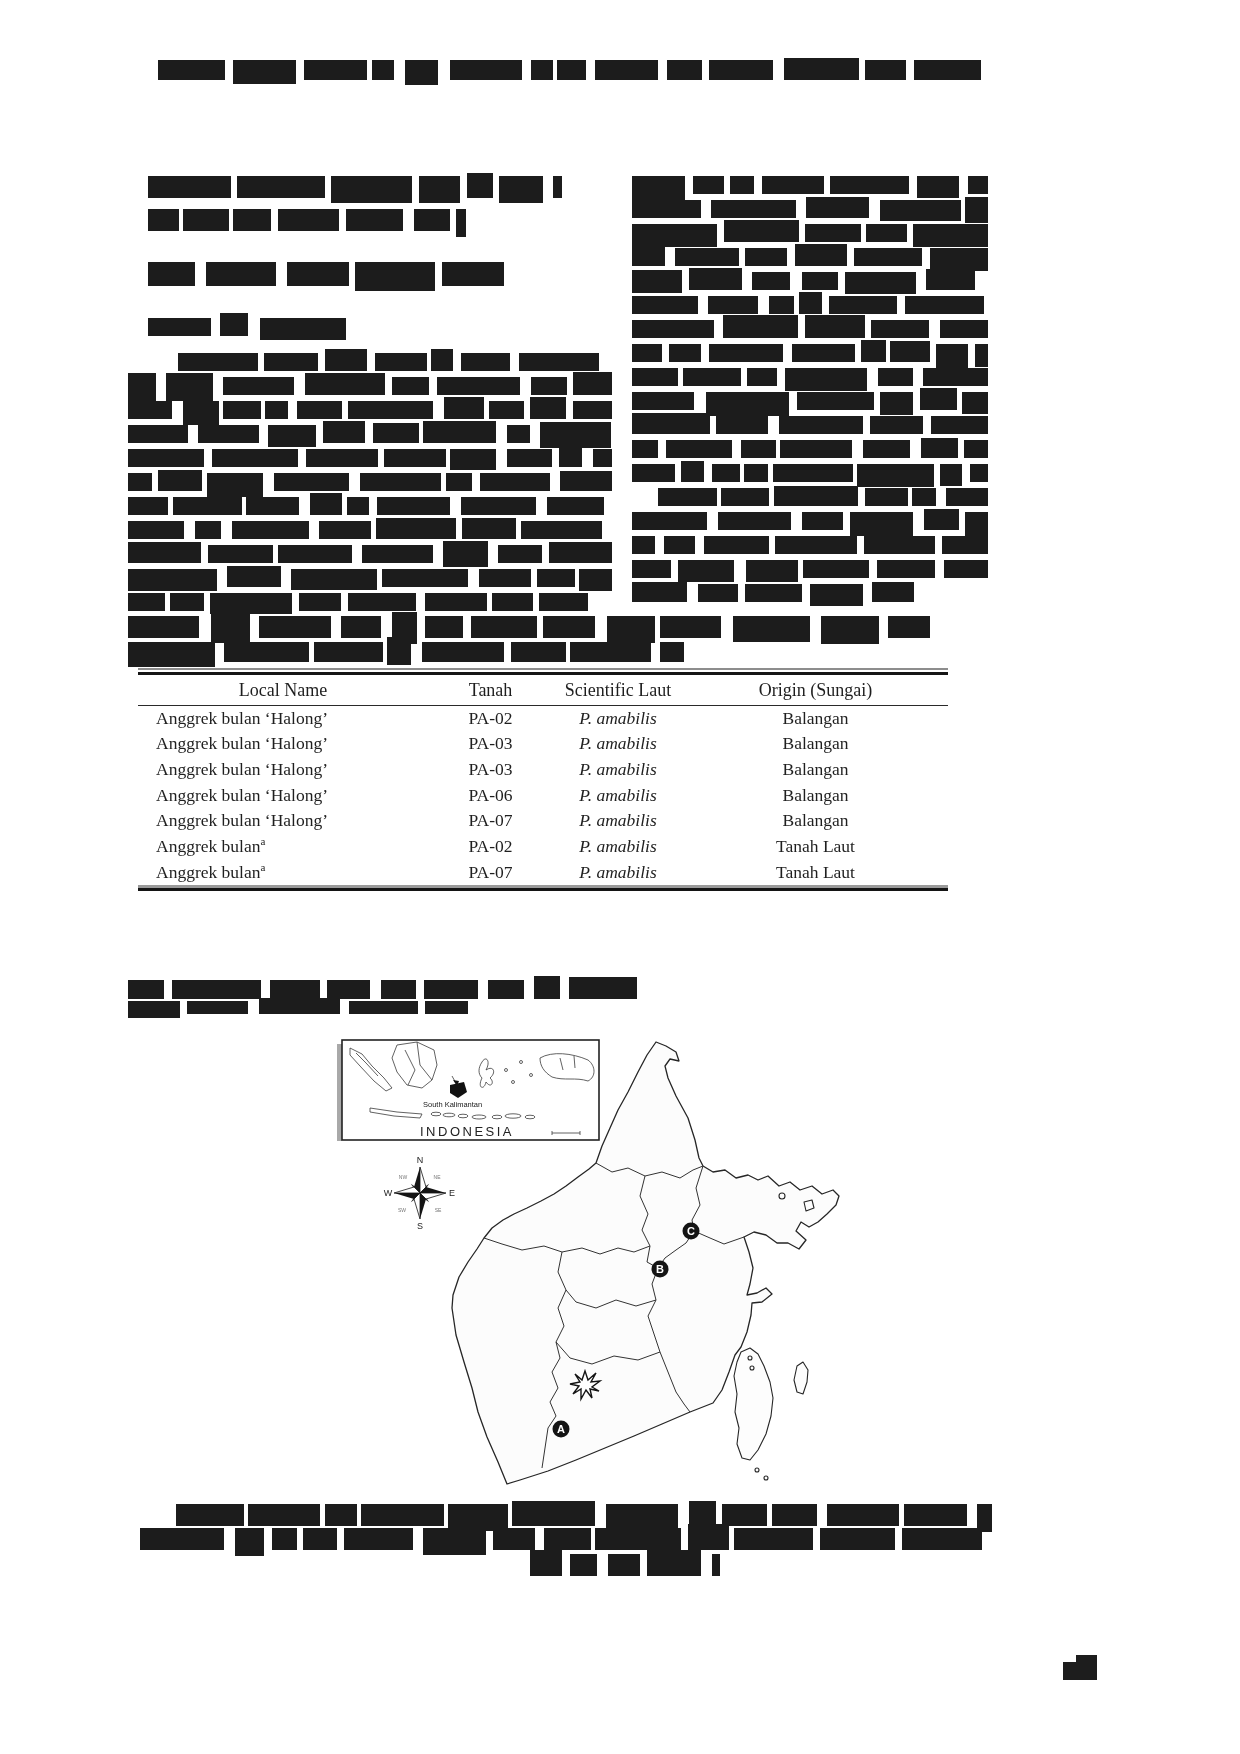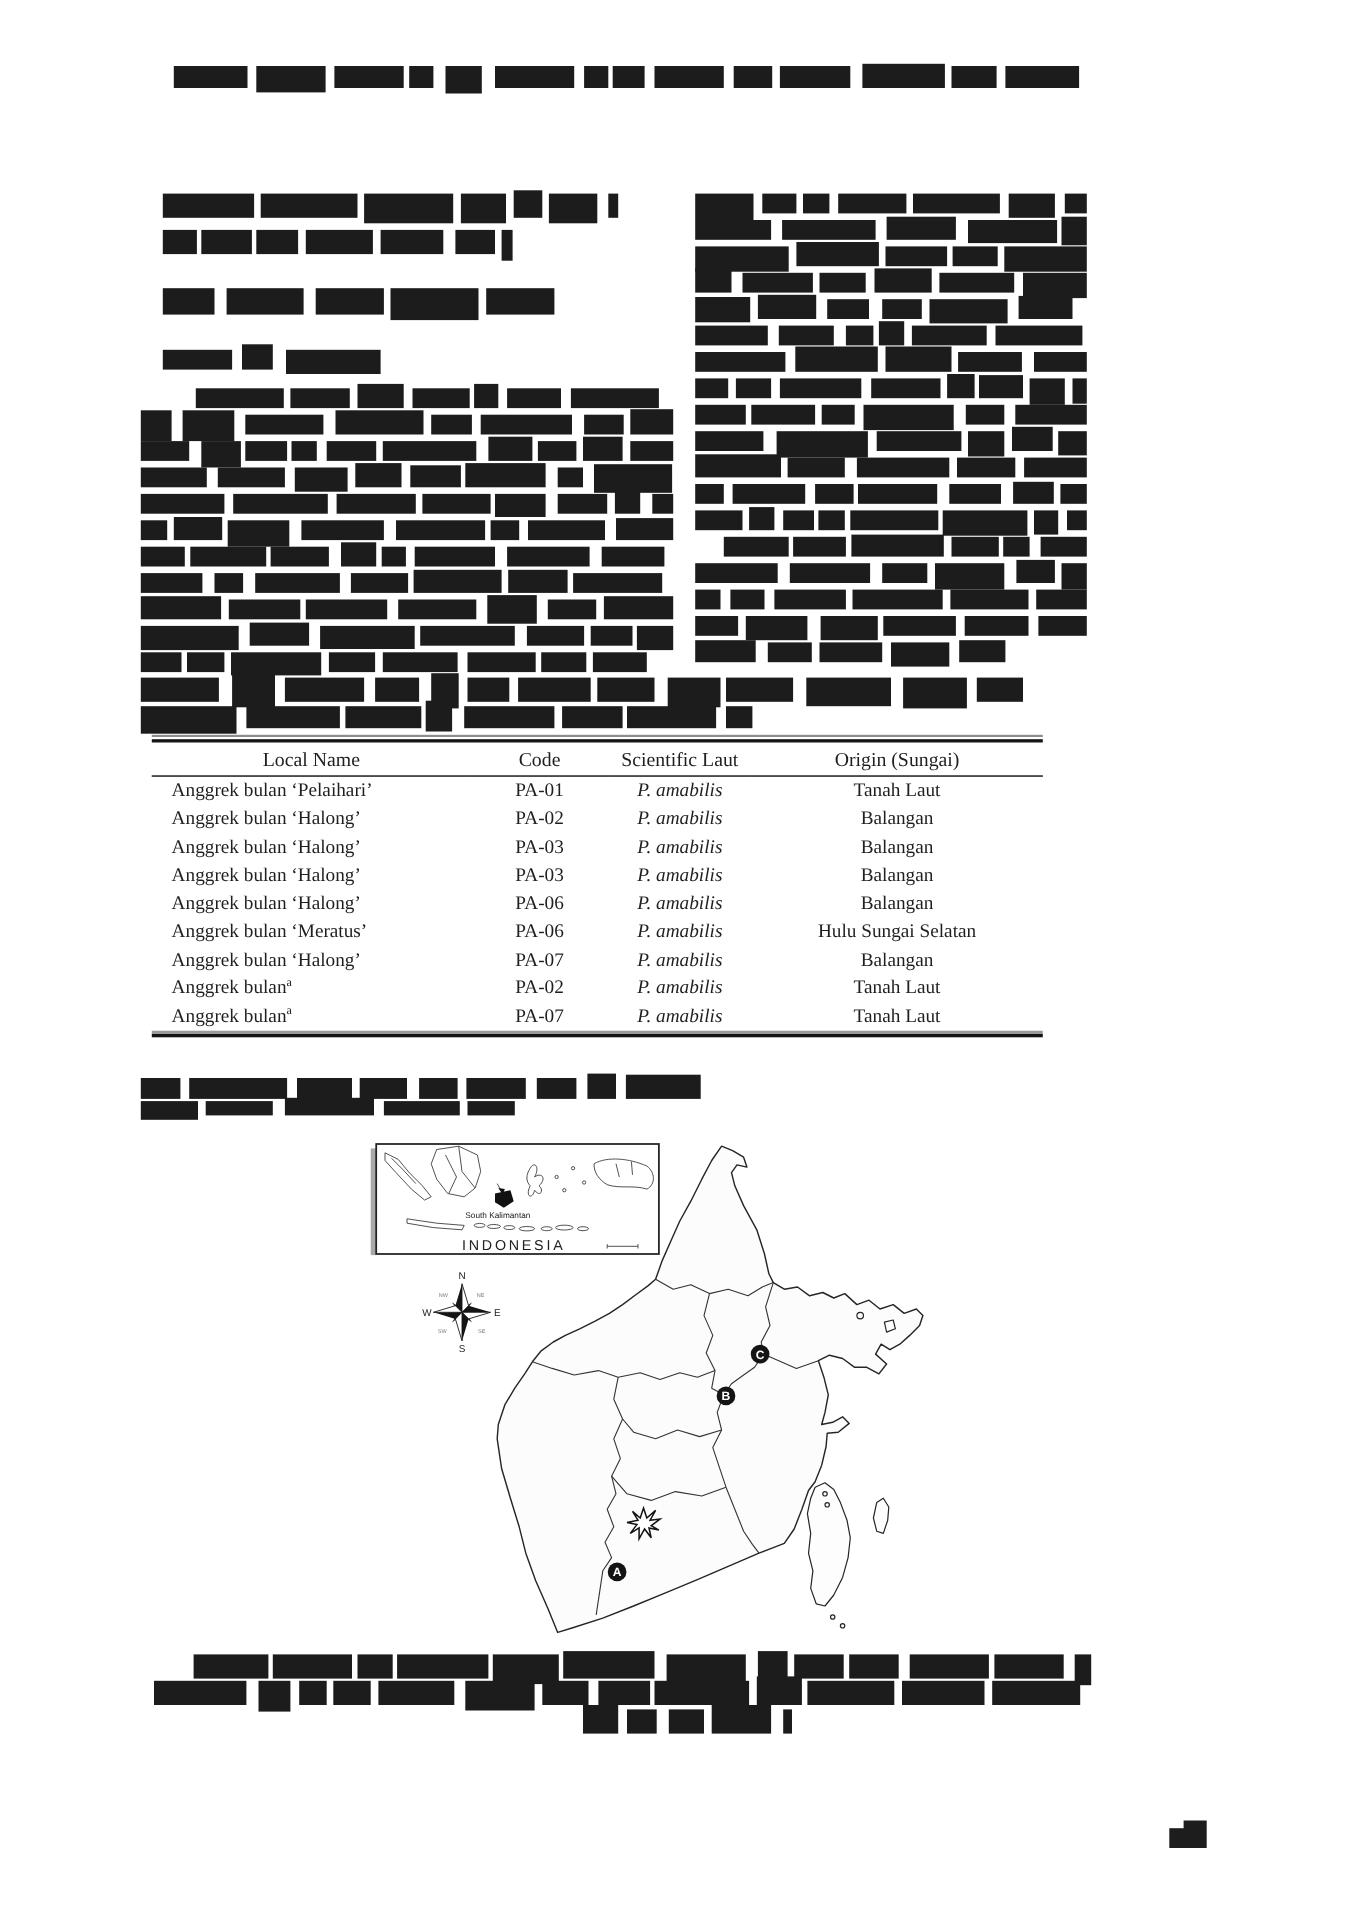--- a/index.html
+++ b/index.html
@@ -377,32 +377,26 @@
     <table class="spec">
       <colgroup>
           <col style="width:290px">
           <col style="width:125px">
           <col style="width:130px">
           <col style="width:265px">
         </colgroup>
       <thead>
         <tr>
           <th>Local Name</th>
-          <th>Code</th>
+          <th>Tanah</th>
           <th>Scientific Laut</th>
           <th>Origin (Sungai)</th>
         </tr>
       </thead>
       <tbody>
-          <tr>
-            <td class="c-local">Anggrek bulan ‘Pelaihari’</td>
-            <td class="c-code">PA-01</td>
-            <td class="c-sci">P. amabilis</td>
-            <td class="c-origin">Tanah Laut</td>
-          </tr>
           <tr>
             <td class="c-local">Anggrek bulan ‘Halong’</td>
             <td class="c-code">PA-02</td>
             <td class="c-sci">P. amabilis</td>
             <td class="c-origin">Balangan</td>
           </tr>
           <tr>
             <td class="c-local">Anggrek bulan ‘Halong’</td>
             <td class="c-code">PA-03</td>
             <td class="c-sci">P. amabilis</td>
@@ -414,26 +408,20 @@
             <td class="c-sci">P. amabilis</td>
             <td class="c-origin">Balangan</td>
           </tr>
           <tr>
             <td class="c-local">Anggrek bulan ‘Halong’</td>
             <td class="c-code">PA-06</td>
             <td class="c-sci">P. amabilis</td>
             <td class="c-origin">Balangan</td>
           </tr>
           <tr>
-            <td class="c-local">Anggrek bulan ‘Meratus’</td>
-            <td class="c-code">PA-06</td>
-            <td class="c-sci">P. amabilis</td>
-            <td class="c-origin">Hulu Sungai Selatan</td>
-          </tr>
-          <tr>
             <td class="c-local">Anggrek bulan ‘Halong’</td>
             <td class="c-code">PA-07</td>
             <td class="c-sci">P. amabilis</td>
             <td class="c-origin">Balangan</td>
           </tr>
           <tr>
             <td class="c-local">Anggrek bulan<sup>a</sup></td>
             <td class="c-code">PA-02</td>
             <td class="c-sci">P. amabilis</td>
             <td class="c-origin">Tanah Laut</td>

